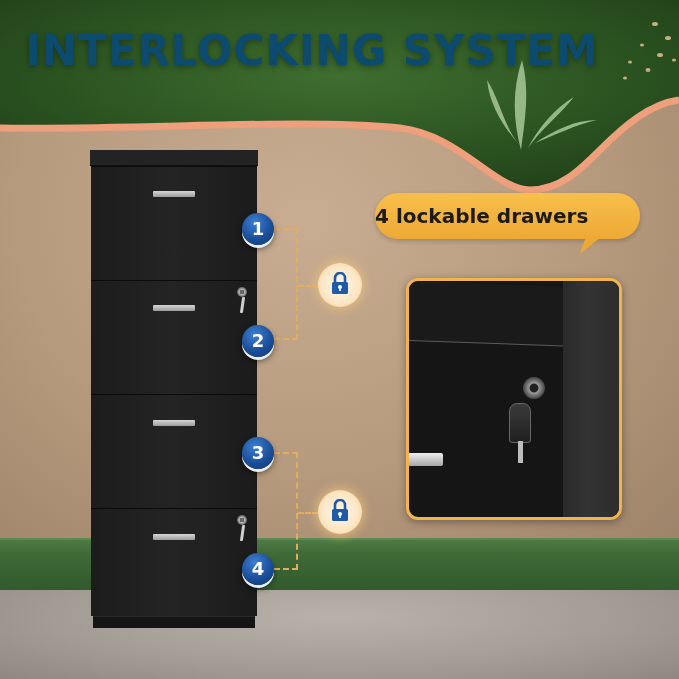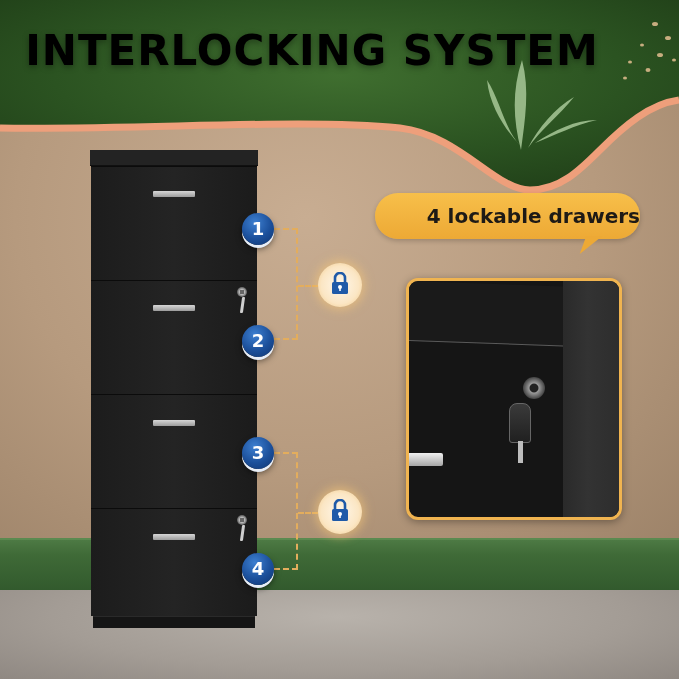--- a/index.html
+++ b/index.html
@@ -9,21 +9,21 @@
   .wall{position:absolute;left:0;top:0;width:679px;height:545px;
     background:radial-gradient(ellipse at 45% 40%, #c8ad92 0%, #b69a7e 55%, #9d8369 100%);}
   .baseboard{position:absolute;left:0;top:538px;width:679px;height:52px;
     background:linear-gradient(#4d7a44 0%,#3f6a37 30%,#325a2d 100%);
     border-top:2px solid #5b8a50;}
   .floor{position:absolute;left:0;top:590px;width:679px;height:89px;
     background:radial-gradient(ellipse at 50% 30%, #b8b2ab 0%, #a39c95 60%, #8f8882 100%);}
   .banner{position:absolute;left:0;top:0;width:679px;height:200px;}
   .title{position:absolute;left:0;top:26px;width:624px;text-align:center;
     font-family:"DejaVu Sans","Liberation Sans",sans-serif;font-weight:bold;
-    font-size:42px;letter-spacing:1px;color:#000000;
+    font-size:42px;letter-spacing:1px;color:#0c4a6e;
     text-shadow:0 2px 6px rgba(0,0,0,.35);}
 
   
   .cabinet{position:absolute;left:90px;top:150px;width:168px;height:478px;}
   .cab-top{position:absolute;left:0;top:0;width:168px;height:16px;background:#232323;
     border-bottom:1px solid #101010;}
   .drawer{position:absolute;left:1px;width:166px;background:linear-gradient(90deg,#1c1c1c,#242424 50%,#1b1b1b);
     border-top:1px solid #0b0b0b;}
   .handle{position:absolute;left:62px;width:42px;height:6px;border-radius:1px;
     background:linear-gradient(#d6d6d6,#9c9c9c);}
@@ -44,21 +44,21 @@
   .dash{position:absolute;border-color:#e3ad5d;border-style:dashed;border-width:0;}
   .lockbadge{position:absolute;width:44px;height:44px;border-radius:50%;
     background:radial-gradient(circle,#fff7ea 0%,#fbe6c4 60%,#f2c57c 100%);
     box-shadow:0 0 10px 3px rgba(247,200,120,.55);}
   .lockbadge svg{position:absolute;left:12px;top:9px;}
 
   
   .callout{position:absolute;left:375px;top:193px;width:265px;height:46px;border-radius:23px;
     background:linear-gradient(#f7bf4a,#eda935);
     box-shadow:0 2px 5px rgba(0,0,0,.2);
-    text-align:right;line-height:46px;font-weight:bold;font-size:20px;color:#1e1a16;
+    text-align:left;line-height:46px;font-weight:bold;font-size:20px;color:#1e1a16;
     font-family:"DejaVu Sans","Liberation Sans",sans-serif;}
   .callout-tail{position:absolute;left:583px;top:236px;width:0;height:0;
     border-left:0 solid transparent;border-right:16px solid transparent;
     border-top:18px solid #eda935;transform:skewX(-20deg);}
 
   
   .detail{position:absolute;left:406px;top:278px;width:216px;height:242px;border-radius:12px;
     border:3px solid #f0b450;background:#151515;overflow:hidden;
     box-shadow:0 2px 8px rgba(0,0,0,.35);}
   .detail .side{position:absolute;left:154px;top:0;width:62px;height:100%;

